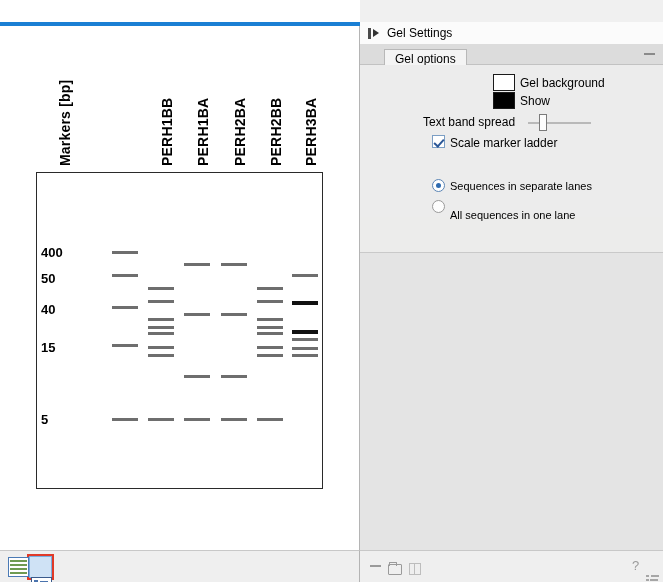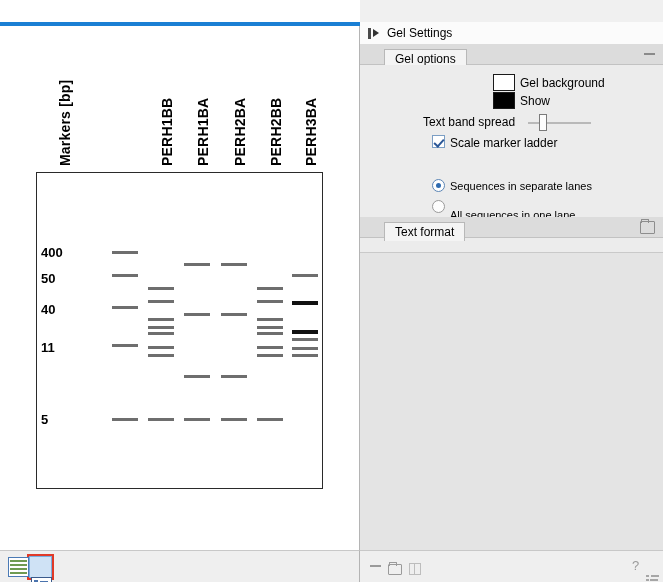--- a/index.html
+++ b/index.html
@@ -128,21 +128,21 @@
 
       <div class="vlabel" style="left: 57px; top: 48px; transform: rotate(-90deg); transform-origin: left top; margin-top: 92px;">Markers [bp]</div>
           <div class="vlabel" style="left: 159px; top: 48px; transform: rotate(-90deg); transform-origin: left top; margin-top: 92px;">PERH1BB</div>
           <div class="vlabel" style="left: 195px; top: 48px; transform: rotate(-90deg); transform-origin: left top; margin-top: 92px;">PERH1BA</div>
           <div class="vlabel" style="left: 232px; top: 48px; transform: rotate(-90deg); transform-origin: left top; margin-top: 92px;">PERH2BA</div>
           <div class="vlabel" style="left: 268px; top: 48px; transform: rotate(-90deg); transform-origin: left top; margin-top: 92px;">PERH2BB</div>
           <div class="vlabel" style="left: 303px; top: 48px; transform: rotate(-90deg); transform-origin: left top; margin-top: 92px;">PERH3BA</div>
           <div class="mlabel" style="left: 41px; top: 219px;">400</div>
           <div class="mlabel" style="left: 41px; top: 245px;">50</div>
           <div class="mlabel" style="left: 41px; top: 276px;">40</div>
-          <div class="mlabel" style="left: 41px; top: 314px;">11</div>
+          <div class="mlabel" style="left: 41px; top: 314px;">15</div>
           <div class="mlabel" style="left: 41px; top: 386px;">5</div>
           <div class="band" style="left: 112px; top: 225px; width: 26px;"></div>
           <div class="band" style="left: 112px; top: 248px; width: 26px;"></div>
           <div class="band" style="left: 112px; top: 280px; width: 26px;"></div>
           <div class="band" style="left: 112px; top: 318px; width: 26px;"></div>
           <div class="band" style="left: 112px; top: 392px; width: 26px;"></div>
           <div class="band" style="left: 148px; top: 261px; width: 26px;"></div>
           <div class="band" style="left: 148px; top: 274px; width: 26px;"></div>
           <div class="band" style="left: 148px; top: 292px; width: 26px;"></div>
           <div class="band" style="left: 148px; top: 300px; width: 26px;"></div>
@@ -223,28 +223,20 @@
 
 
         <div class="radio on" style="left:72px;top:114px;"></div>
         <div class="radio-label" style="left:90px;top:115px;">Sequences in separate lanes</div>
 
         <div class="radio" style="left:72px;top:135px;"></div>
         <div class="radio-label" style="left:90px;top:136px;margin-top:8px;">All sequences in one lane</div>
       </div>
     </div>
 
-    <div class="group" style="top:217px;height:35px;">
-      <div class="group-tabrow">
-        <div class="group-tab">
-          <span>Text format</span>
-        </div>
-        <div class="folder-ico"></div>
-      </div>
-    </div>
 
     <div id="rp-empty"></div>
 
     <div id="rp-bottom">
       <div class="bico bi-dash" style="left:10px;top:14px;"></div>
       <div class="bico bi-folder" style="left:28px;top:13px;"></div>
       <div class="bico bi-split" style="left:49px;top:12px;"></div>
       <div class="bico bi-help" style="left:272px;top:9px;">?</div>
       <div class="bico bi-list" style="left:286px;top:11px;">
           <i></i>

